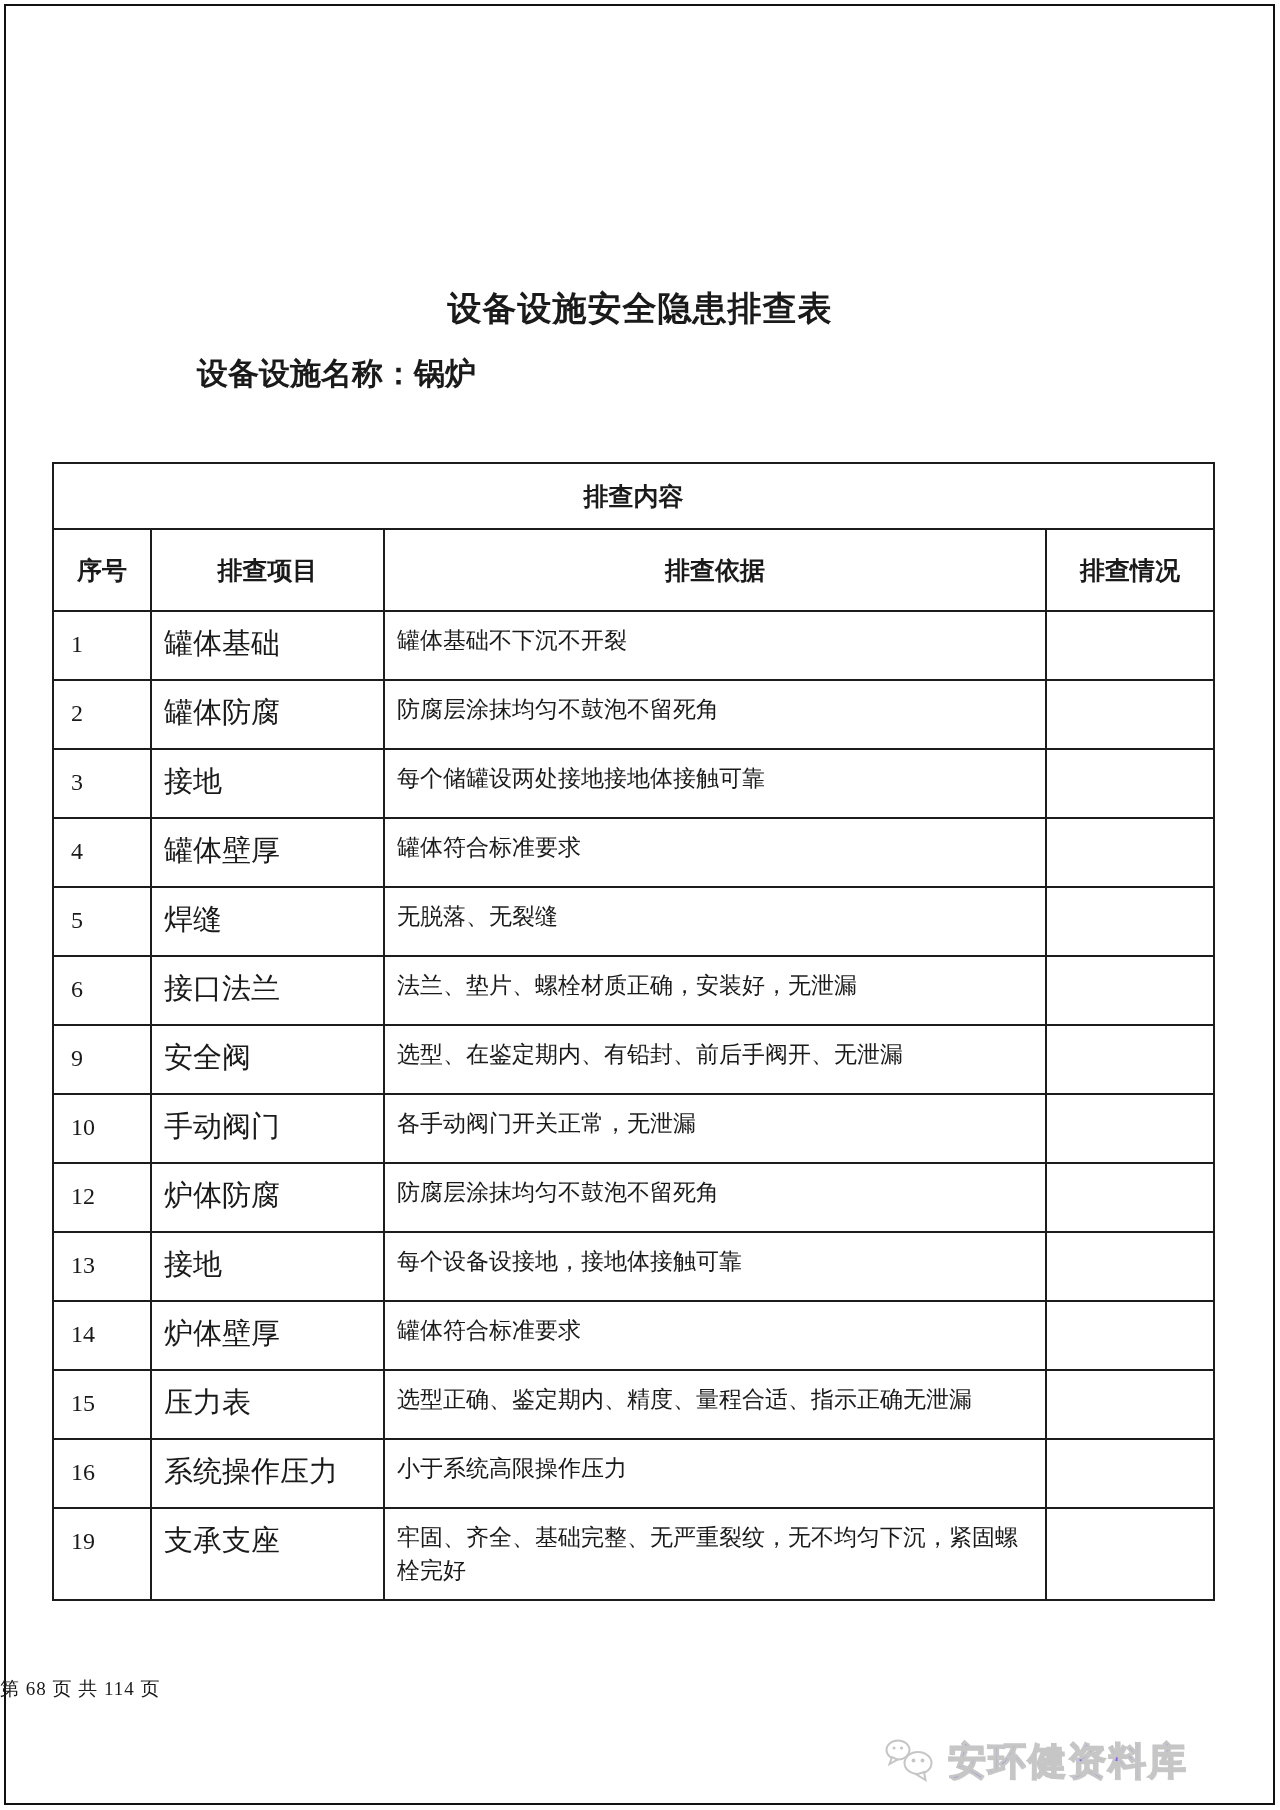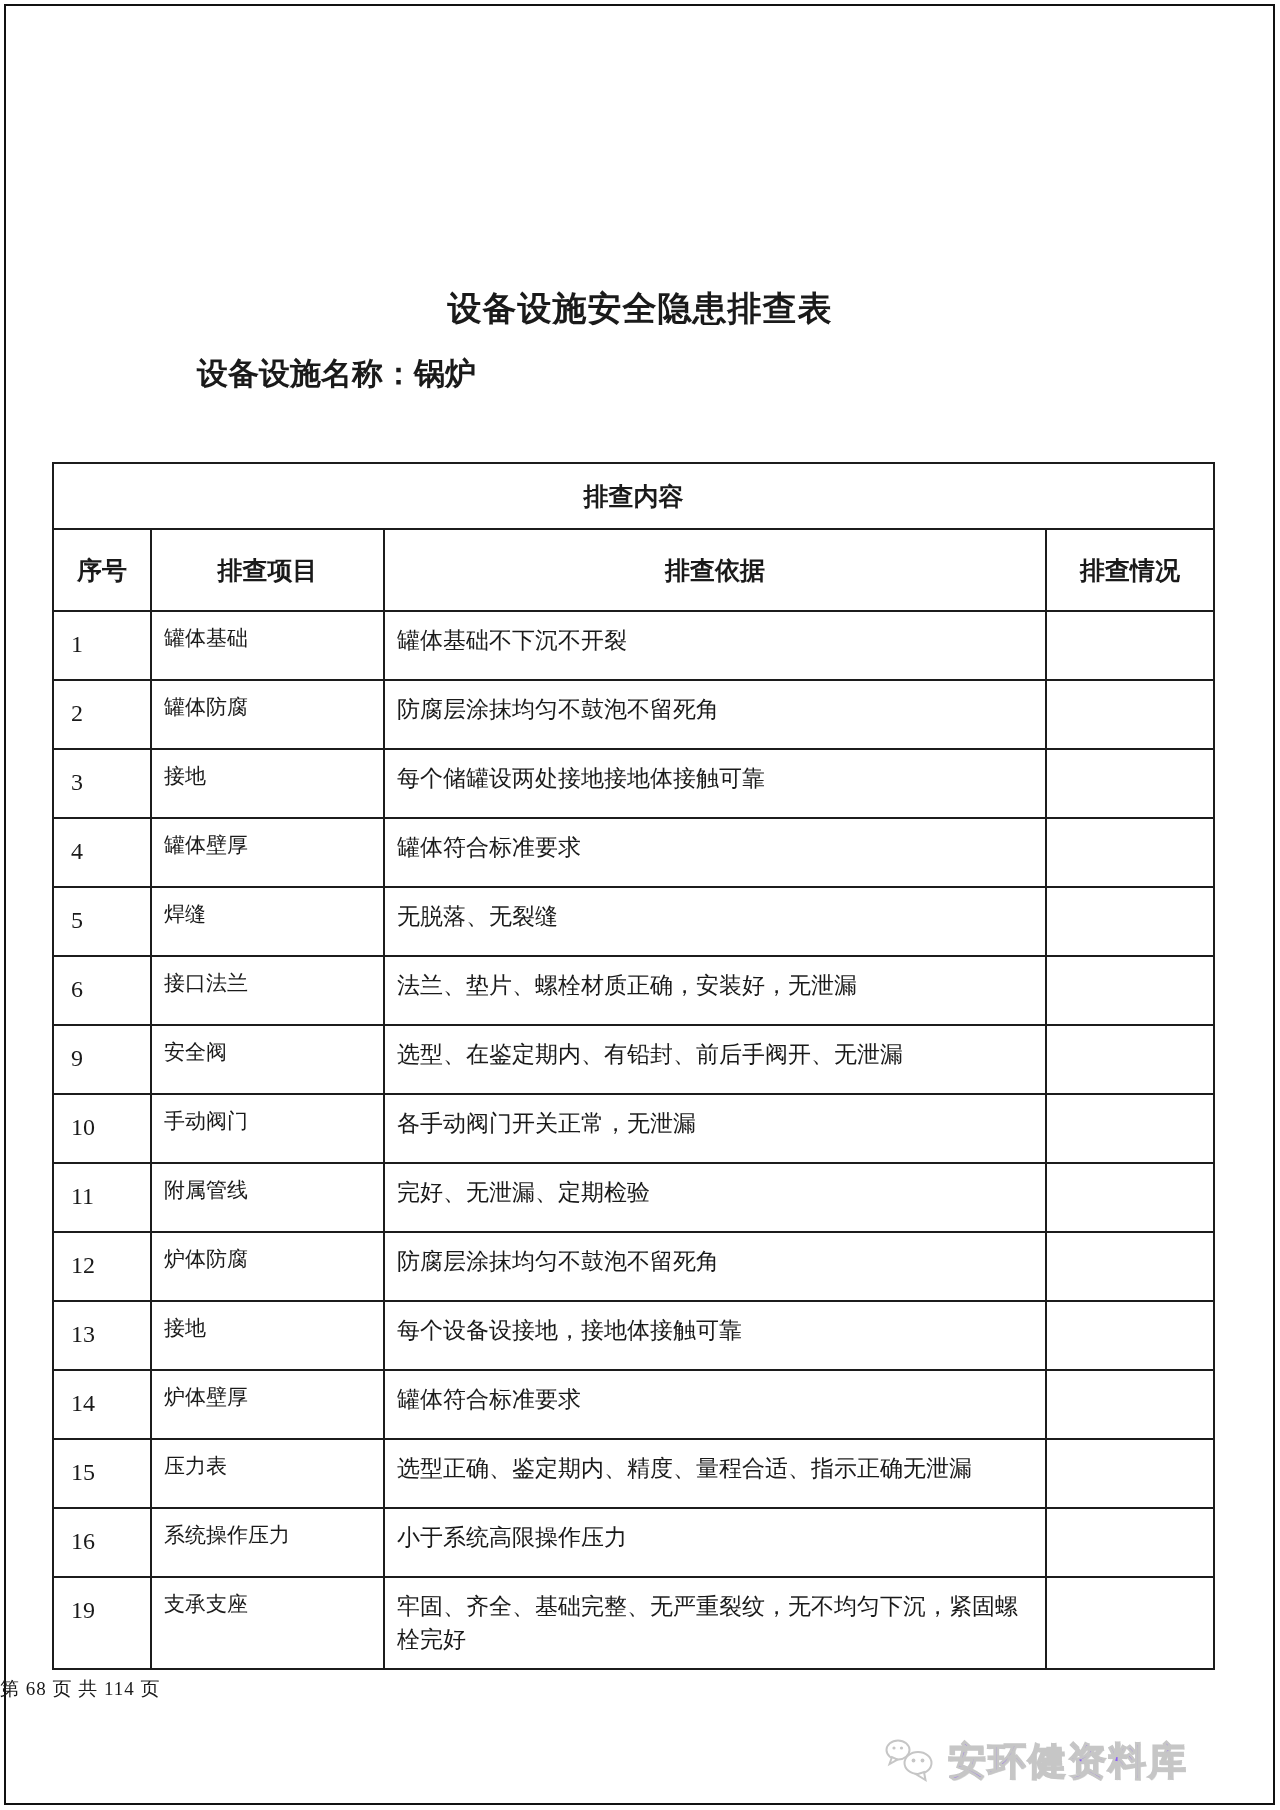--- a/index.html
+++ b/index.html
@@ -69,21 +69,21 @@
     vertical-align: middle;
   }
   tbody tr { height: 69px; }
   td.td-num {
     font-size: 24px;
     vertical-align: top;
     padding: 19px 0 0 17px;
     text-align: left;
   }
   td.td-item {
-    font-size: 21px;
+    font-size: 29px;
     vertical-align: top;
     padding: 12px 8px 0 12px;
     margin-left: 40px;
   }
   td.td-basis {
     font-size: 23px;
     vertical-align: top;
     padding: 12px 14px 12px 12px;
     line-height: 33px;
     word-break: break-all;
@@ -184,26 +184,20 @@
         <tr>
           <td class="td-num">9</td>
           <td class="td-item">安全阀</td>
           <td class="td-basis">选型、在鉴定期内、有铅封、前后手阀开、无泄漏</td>
           <td class="td-status"></td>
         </tr>
         <tr>
           <td class="td-num">10</td>
           <td class="td-item">手动阀门</td>
           <td class="td-basis">各手动阀门开关正常，无泄漏</td>
-          <td class="td-status"></td>
-        </tr>
-        <tr>
-          <td class="td-num">11</td>
-          <td class="td-item">附属管线</td>
-          <td class="td-basis">完好、无泄漏、定期检验</td>
           <td class="td-status"></td>
         </tr>
         <tr>
           <td class="td-num">12</td>
           <td class="td-item">炉体防腐</td>
           <td class="td-basis">防腐层涂抹均匀不鼓泡不留死角</td>
           <td class="td-status"></td>
         </tr>
         <tr>
           <td class="td-num">13</td>

